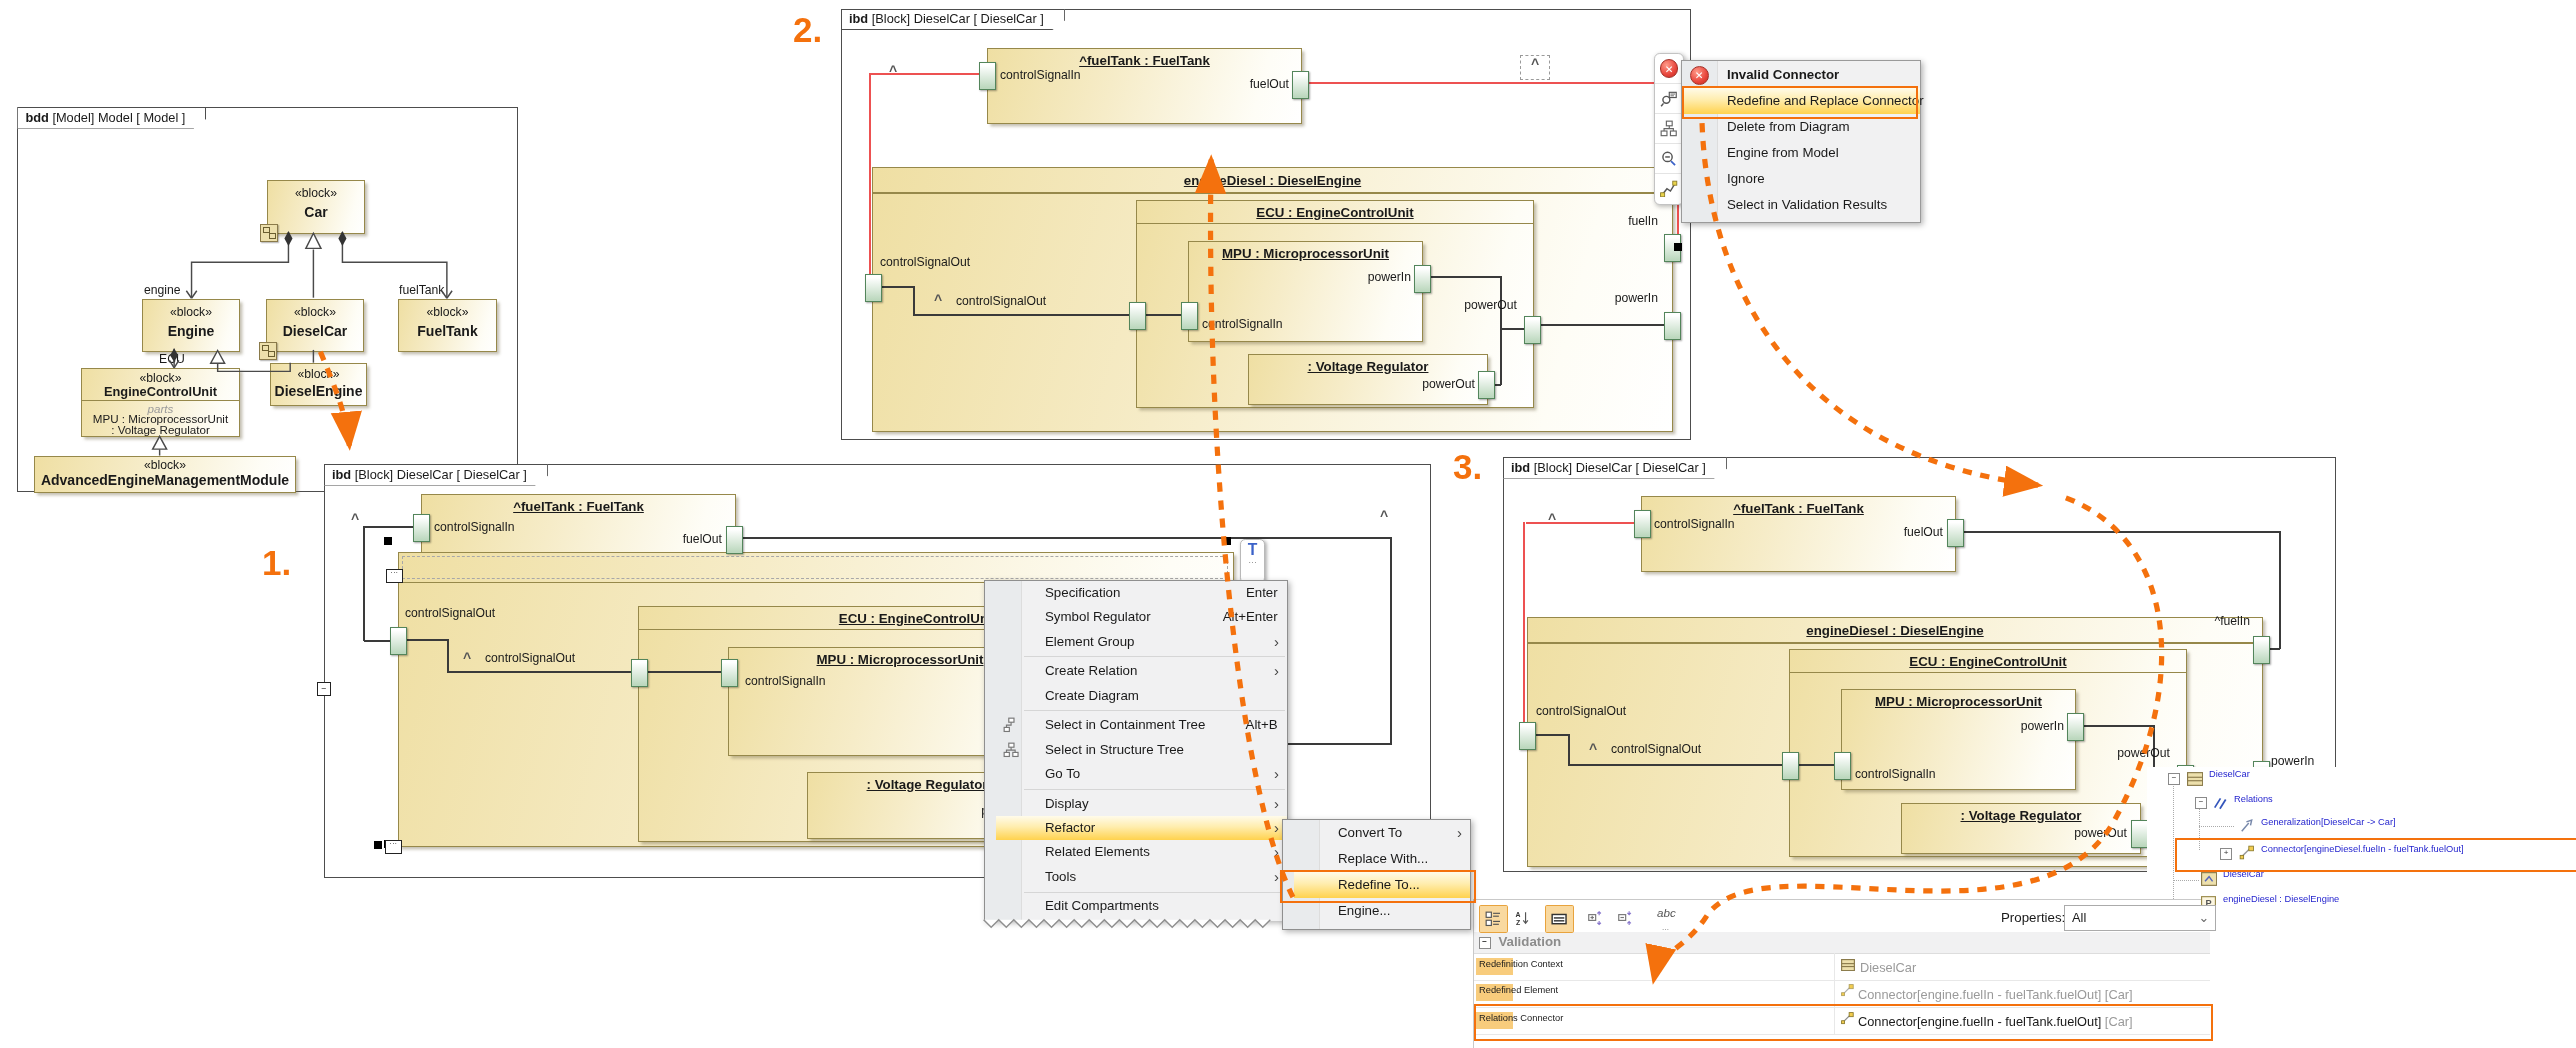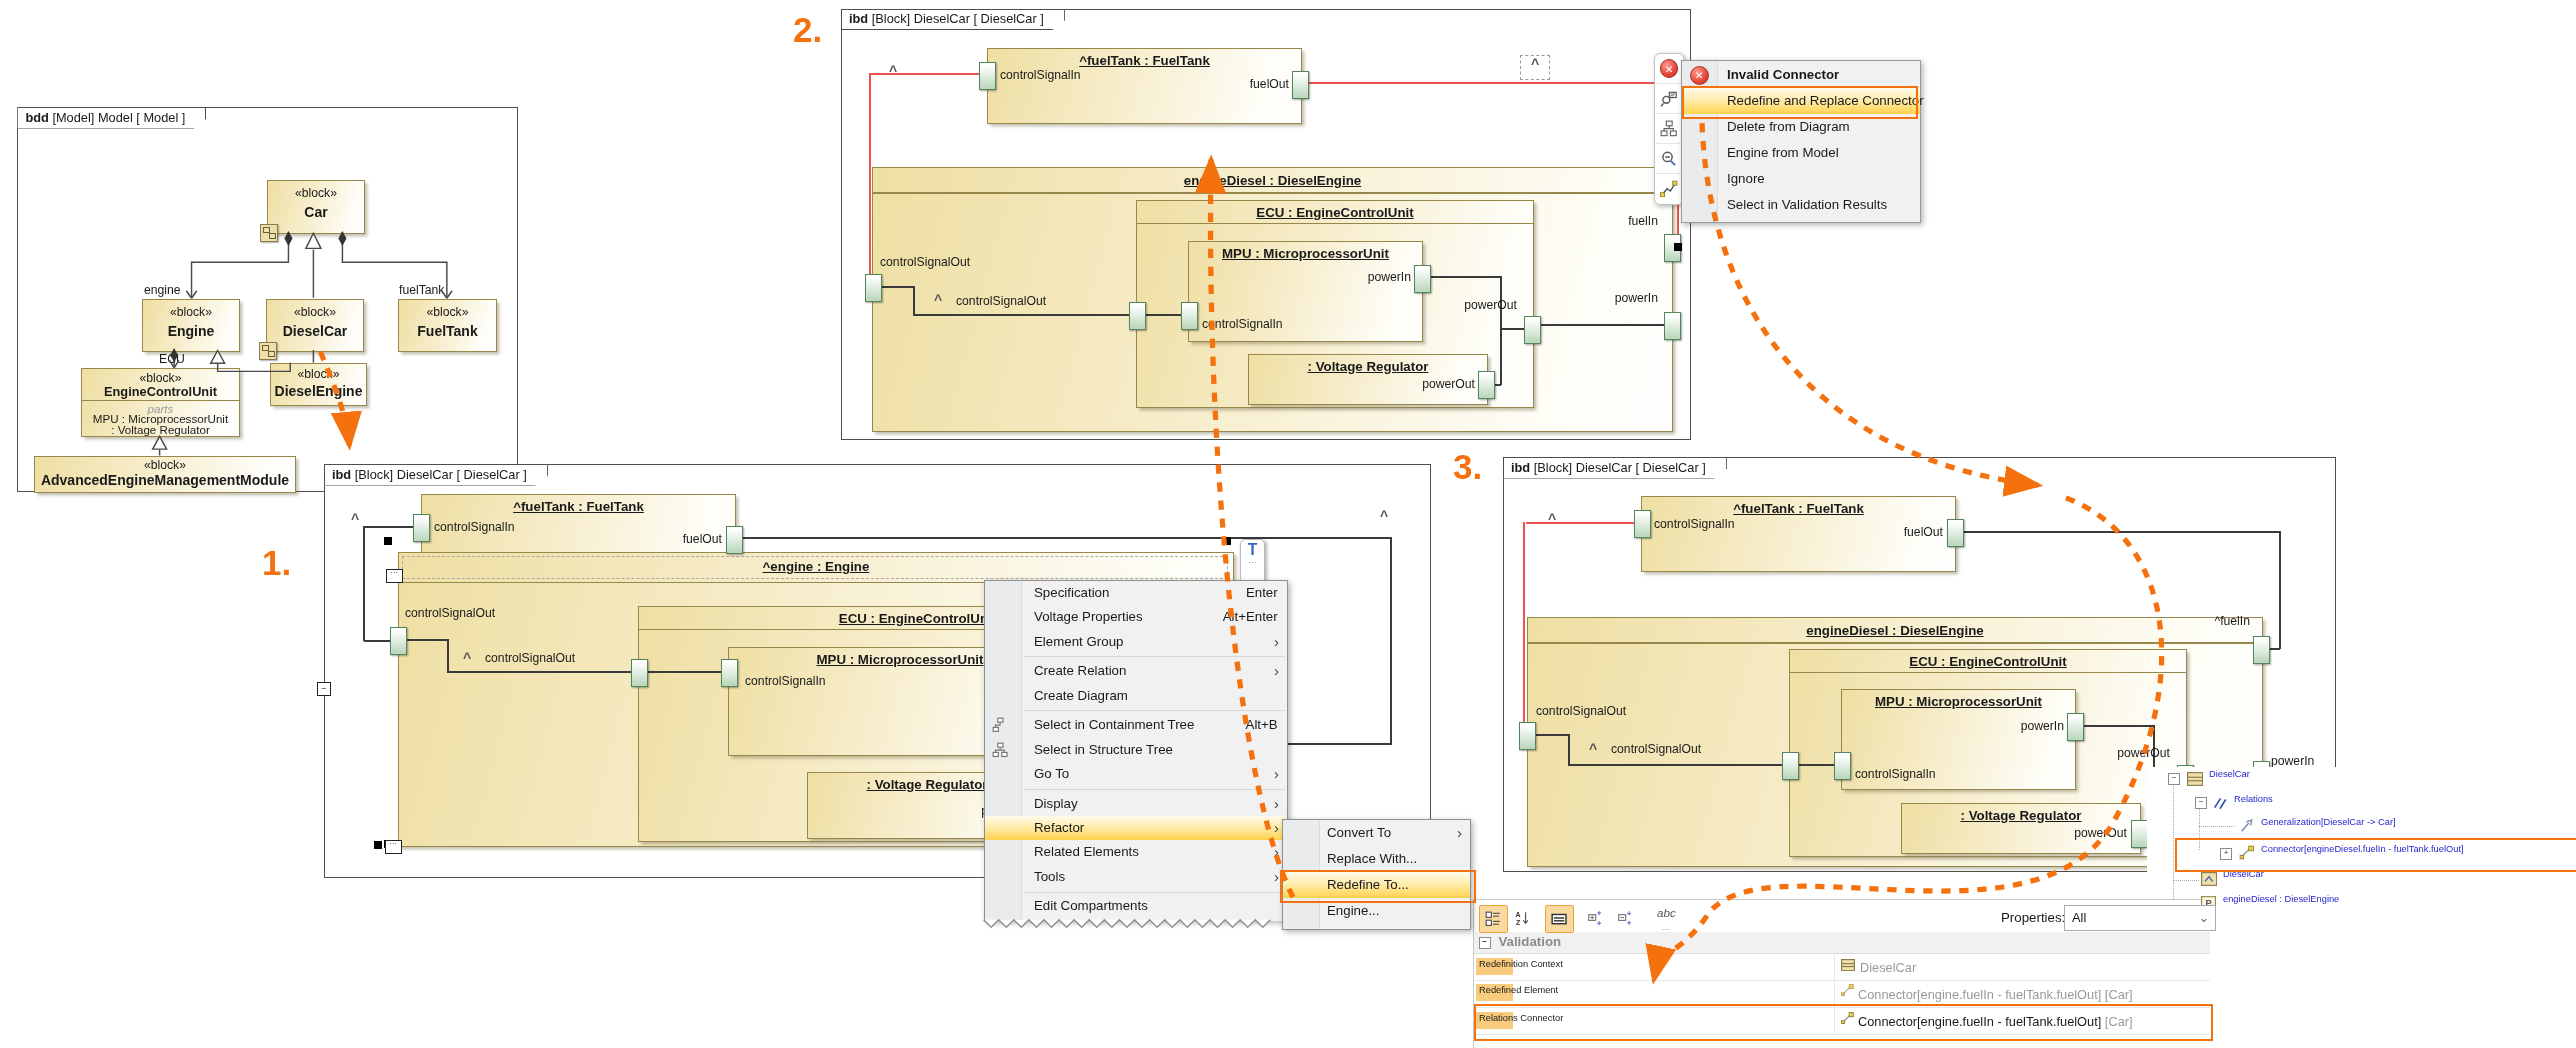--- a/index.html
+++ b/index.html
@@ -33,21 +33,21 @@
   .hdl{position:absolute;width:8.1px;height:8.1px;background:#000;z-index:10;}
   .caret{position:absolute;font-size:14px;font-weight:bold;color:#555;z-index:6;}
   .dotbtn{position:absolute;background:#fff;border:1.2px solid #222;font-size:6.4px;line-height:5.8px;letter-spacing:0.6px;
           text-align:center;color:#222;z-index:10;}
   .dashsel{position:absolute;border:1.2px dashed #9a9a9a;z-index:8;text-align:center;}
   .dashttl{position:absolute;border:1.2px dashed #a8a8a8;z-index:3;}
   .steplbl{position:absolute;font-size:35px;font-weight:600;color:#F4710D;z-index:20;}
   
   .menu{position:absolute;background:#F1F1F2;border:1.2px solid #8f8f8f;box-shadow:2.3px 2.3px 5.8px rgba(0,0,0,.3);z-index:40;}
   .menu::before{content:"";position:absolute;left:0;top:0;bottom:0;width:36px;background:#E9EBED;border-right:0.6px solid #DDD;}
-  .mi{position:relative;height:24.4px;line-height:24.4px;padding-left:49px;font-size:13.3px;white-space:nowrap;z-index:2;}
+  .mi{position:relative;height:24.4px;line-height:24.4px;padding-left:49px;font-size:13.3px;white-space:nowrap;z-index:2;margin-left:11px;}
   .mi .sc{position:absolute;right:9.3px;}
   .mi .sub{position:absolute;right:8.1px;font-size:15px;color:#444;}
   .msep{position:relative;height:5.2px;z-index:2;}
   .msep::after{content:"";position:absolute;left:39px;right:2.3px;top:2.3px;border-top:1.2px solid #D6D6D6;}
   .hot{background:linear-gradient(#FFFBEA 0%,#FFEDAE 45%,#FFD24E 100%);}
   .gutico{position:absolute;left:7px;top:4.1px;z-index:3;}
   .obox{position:absolute;border:2.9px solid #F4710D;z-index:55;}
   
   .vmenu{position:absolute;background:#F1F1F2;border:1.2px solid #9a9a9a;box-shadow:2.3px 2.3px 5.8px rgba(0,0,0,.3);z-index:40;}
   .vmenu::before{content:"";position:absolute;left:0;top:0;bottom:0;width:35px;background:#E9EBED;border-right:0.6px solid #DDD;}
@@ -157,21 +157,20 @@
   <div class="lbl lblr" style="left:664px;top:532px;width:58px;">fuelOut</div>
 
   <div class="lh" style="left:364px;top:526px;width:49px;"></div>
   <div class="lv" style="left:363px;top:526px;height:115px;"></div>
   <div class="lh" style="left:364px;top:640px;width:26px;"></div>
   <div class="lh" style="left:741px;top:537px;width:651px;"></div>
   <div class="lv" style="left:1390px;top:537px;height:207px;"></div>
   <div class="lh" style="left:1232px;top:743px;width:160px;"></div>
 
   <div class="blk" style="left:398px;top:552px;width:834px;height:293px;">
-    <div class="ttl" style="top:5.8px;">^engine : Engine</div>
     <div class="sep" style="left:0;right:0;top:29px;"></div>
   </div>
   <div class="dashttl" style="left:402px;top:556px;width:824px;height:21px;"></div>
   <div class="hdl" style="left:384px;top:537px;"></div>
   <div class="hdl" style="left:1223px;top:537px;"></div>
   <div class="hdl" style="left:384px;top:840px;"></div>
   <div class="hdl" style="left:374px;top:841px;"></div>
   <div class="dotbtn" style="left:386px;top:569px;width:15px;height:11.6px;">···</div>
   <div class="dotbtn" style="left:385px;top:840px;width:15px;height:11.6px;">···</div>
   <div class="dotbtn" style="left:317px;top:682px;width:11.6px;height:11.6px;font-size:8.7px;line-height:10px;">−</div>
@@ -208,21 +207,21 @@
   <div class="prt" style="left:1188px;top:720px;"></div>
   <div class="lbl lblr" style="left:1123px;top:701px;width:58px;">powerOut</div>
   <div class="lh" style="left:1078px;top:703px;width:45px;"></div>
   <div class="lv" style="left:1122px;top:703px;height:108px;"></div>
   <div class="lh" style="left:1123px;top:731px;width:65px;"></div>
   <div class="lh" style="left:1052px;top:810px;width:70px;"></div>
   <div class="lh" style="left:1203px;top:731px;width:29px;"></div>
 
   <div class="menu" style="left:984px;top:580px;width:302px;height:340px;border-bottom:none;">
     <div class="mi"><span>Specification</span><span class="sc">Enter</span></div>
-    <div class="mi"><span>Voltage Properties</span><span class="sc">Alt+Enter</span></div>
+    <div class="mi"><span>Symbol Regulator</span><span class="sc">Alt+Enter</span></div>
     <div class="mi"><span>Element Group</span><span class="sub">›</span></div>
     <div class="msep"></div>
     <div class="mi"><span>Create Relation</span><span class="sub">›</span></div>
     <div class="mi"><span>Create Diagram</span></div>
     <div class="msep"></div>
     <div class="mi">
       <svg class="gutico" width="16.2" height="16.2" viewBox="0 0 28 28">
           <rect x="10" y="2" width="9" height="7" fill="#fff" stroke="#777" stroke-width="2"></rect>
           <rect x="2" y="18" width="9" height="7" fill="#fff" stroke="#777" stroke-width="2"></rect>
           <path d="M14 9 V14 H6 V18" fill="none" stroke="#777" stroke-width="2"></path>

